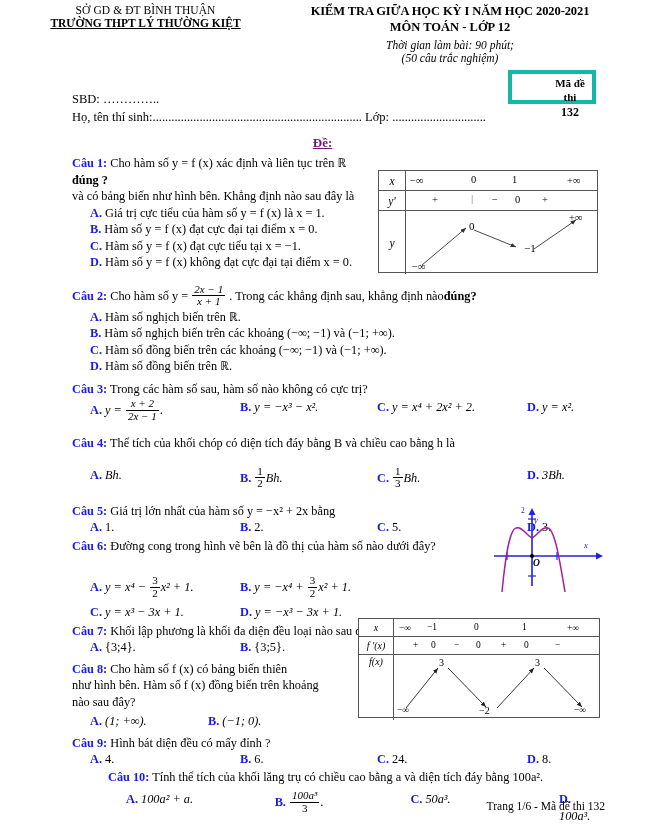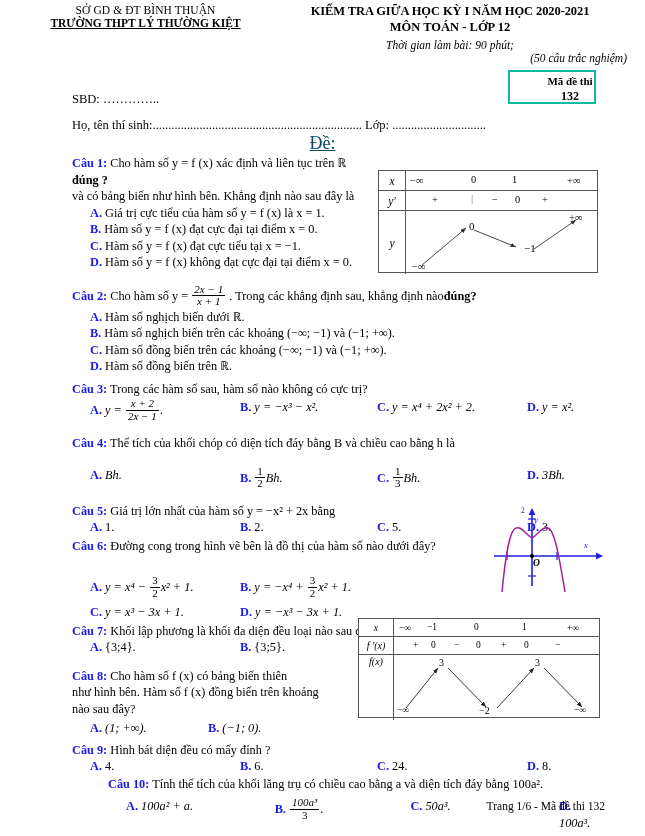--- a/index.html
+++ b/index.html
@@ -14,35 +14,35 @@
 
   
   .header{display:flex;padding:2px 18px 0 18px;}
   .hdr-left{width:255px;text-align:center;padding-top:2px;}
   .hdr-left .l1{font-size:11.5px;letter-spacing:.1px;}
   .hdr-left .l2{font-size:11.5px;font-weight:bold;text-decoration:underline;margin-top:1px;}
   .hdr-right{flex:1;text-align:center;padding-top:2px;}
   .hdr-right .t1{font-size:12.5px;font-weight:bold;letter-spacing:-.1px;}
   .hdr-right .t2{font-size:12.5px;font-weight:bold;margin-top:1px;}
   .hdr-right .t3{font-size:11.5px;font-style:italic;margin-top:4px;}
-  .hdr-right .t4{font-size:11.5px;font-style:italic;margin-top:1px;text-align:right;}
+  .hdr-right .t4{font-size:11.5px;font-style:italic;margin-top:1px;}
 
   .code-box{
     position:absolute;left:508px;top:70px;width:88px;height:34px;
-    border:2px solid #14b8a6;text-align:center;font-size:11px;font-weight:bold;
+    border:4px solid #14b8a6;text-align:center;font-size:11px;font-weight:bold;
     line-height:1.25;padding-top:3px;box-sizing:border-box;padding-left:36px;
   }
   .code-box .c2{font-size:12px;}
 
   .sbd{position:absolute;left:72px;top:92px;font-size:12.5px;}
-  .name-line{position:absolute;left:72px;top:118px;font-size:12.5px;white-space:nowrap;}
+  .name-line{position:absolute;left:72px;top:110px;font-size:12.5px;white-space:nowrap;}
 
   .de-title{position:absolute;left:0;top:133px;width:645px;text-align:center;}
   .de-title span{
-    color:#0c4a6e;font-weight:normal;font-size:18px;text-decoration:underline;
+    color:#701a75;font-weight:bold;font-size:13px;text-decoration:underline;
   }
 
   
   .content{position:absolute;left:0;top:155px;width:645px;}
   .q{position:relative;margin:0 0 0 0;padding:0 40px 0 72px;}
   .qline{font-size:12.3px;line-height:16.5px;}
   .qlabel{color:#1a1ae6;font-weight:bold;}
   .bold{font-weight:bold;}
   .mth{font-style:italic;}
   .opts{padding-left:18px;}
@@ -147,21 +147,21 @@
         <span>Cho hàm số  y =</span>
         <span class="frac">
           <span class="num mth">2x − 1</span>
           <span class="den mth">x + 1</span>
         </span>
         <span>. Trong các khẳng định sau, khẳng định nào</span><span class="bold">đúng?</span>
       </div>
       <div class="opts">
         <div class="opt">
           <span class="ol">A.</span>
-          <span>Hàm số nghịch biến dưới  ℝ.</span>
+          <span>Hàm số nghịch biến trên  ℝ.</span>
         </div>
         <div class="opt">
           <span class="ol">B.</span>
           <span>Hàm số nghịch biến trên các khoảng  (−∞; −1)  và  (−1; +∞).</span>
         </div>
         <div class="opt">
           <span class="ol">C.</span>
           <span>Hàm số đồng biến trên các khoảng  (−∞; −1)  và  (−1; +∞).</span>
         </div>
         <div class="opt">
@@ -309,21 +309,21 @@
           <span class="ol">C.</span>
           <span>{4;4}.</span>
         </div>
         <div class="cell">
           <span class="ol">D.</span>
           <span>{4;3}.</span>
         </div>
       </div>
     </div>
 
-    <div class="q" style="margin-top:12px;padding-right:295px;">
+    <div class="q" style="margin-top:5px;padding-right:295px;">
       <div class="qline">
         <span class="qlabel">Câu 8:</span>
         <span>Cho hàm số  f (x) có bảng biến thiên</span>
       </div>
       <div class="qline">như hình bên. Hàm số  f (x)  đồng biến trên khoảng</div>
       <div class="qline">nào sau đây?</div>
       <div class="optrow" style="margin-top:3px;">
         <div class="cell" style="width:118px;">
           <span class="ol">A.</span>
           <span class="mth">(1; +∞).</span>

